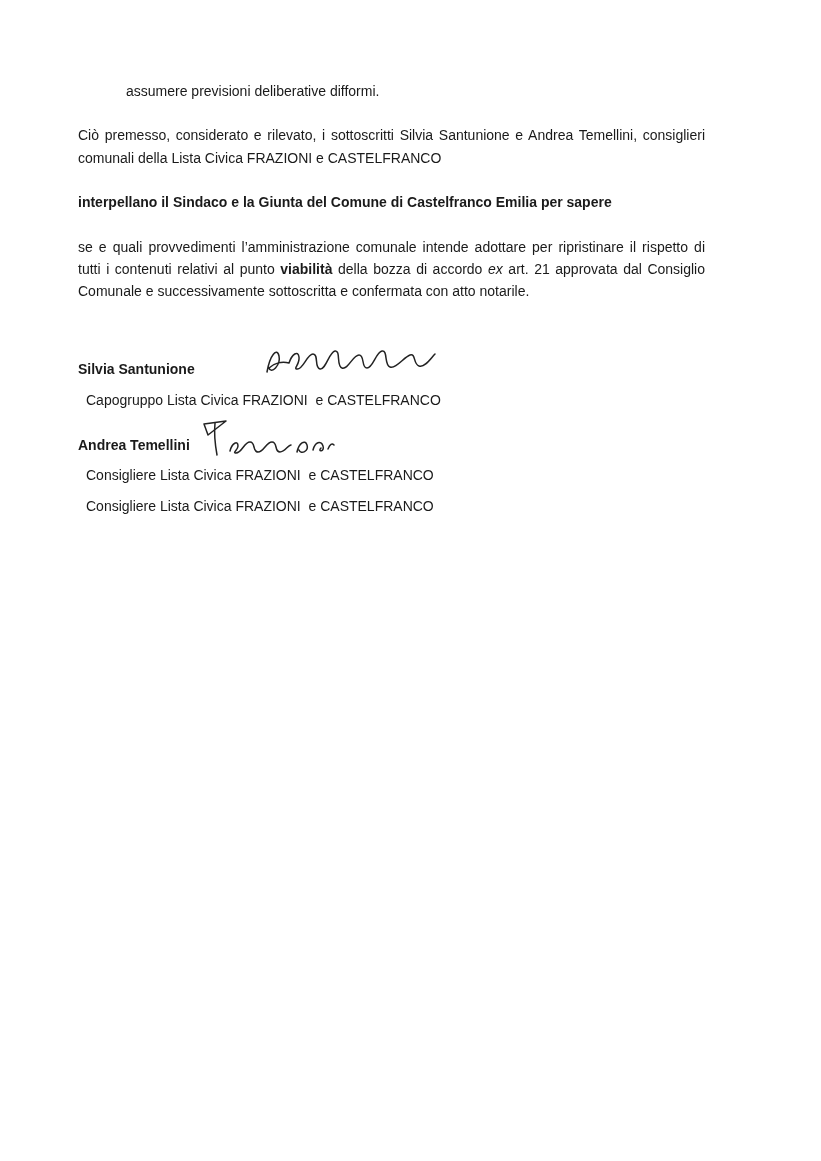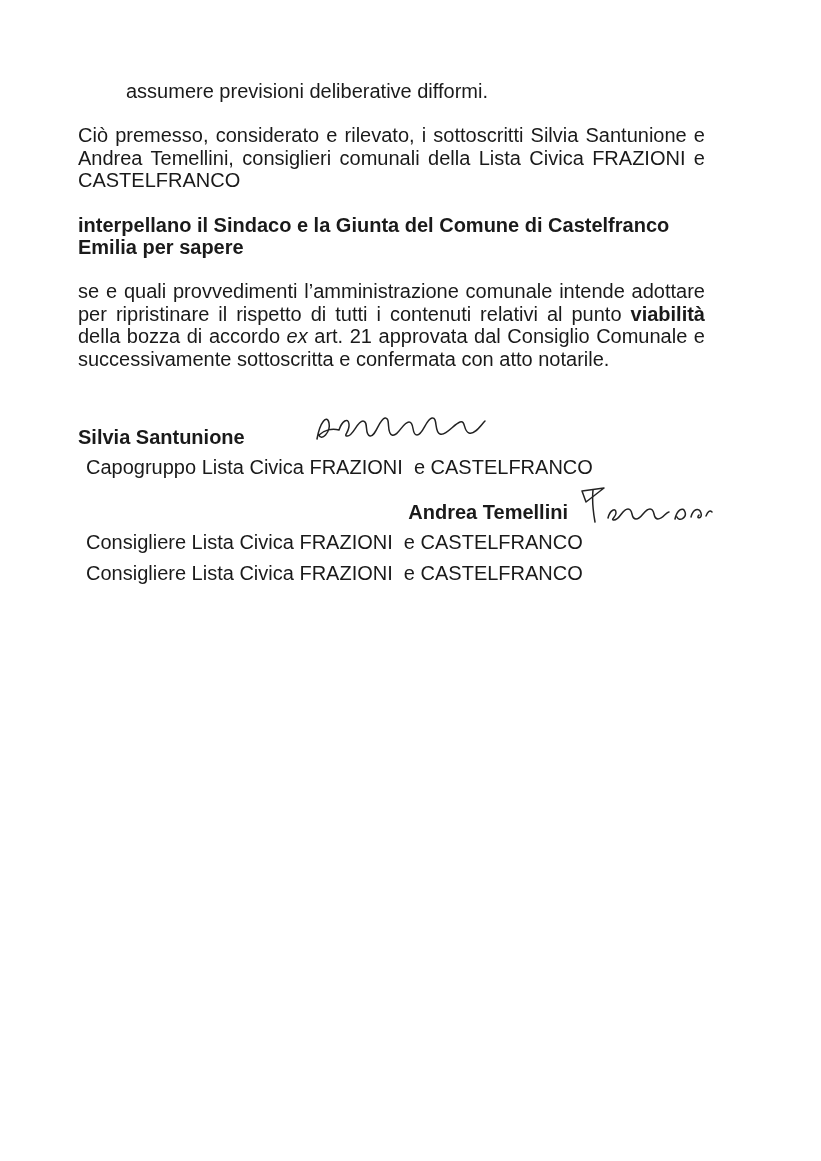--- a/index.html
+++ b/index.html
@@ -8,21 +8,21 @@
     background: #ffffff;
   }
   .page {
     position: relative;
     width: 821px;
     height: 1161px;
     background: #ffffff;
     box-sizing: border-box;
     padding: 80px 108px 0 78px;
     font-family: "Liberation Sans", sans-serif;
-    font-size: 20px;
+    font-size: 14px;
     line-height: 22.4px;
     color: #1a1a1a;
     overflow: hidden;
   }
   .intro-line {
     margin: 0 0 22px 0;
     text-indent: 48px;
   }
   .para {
     margin: 0 8px 22px 0;
@@ -31,21 +31,21 @@
   .heading {
     margin: 0 0 22px 0;
     text-align: left;
     font-weight: bold;
   }
   .sig-row {
     display: flex;
     align-items: flex-end;
   }
   .sig-row.silvia { margin-top: 36px; gap: 45px; }
-  .sig-row.andrea { margin-top: 8px; justify-content: flex-end; }
+  .sig-row.andrea { margin-top: 8px; }
   .sig-name {
     font-weight: bold;
     white-space: nowrap;
   }
   .sig-svg {
     display: block;
     margin-bottom: 0px;
   }
   .sig-svg.silvia-sig { margin-left: 22px; margin-bottom: -2px; }
   .sig-svg.andrea-sig { margin-left: 10px; margin-bottom: -3px; }

